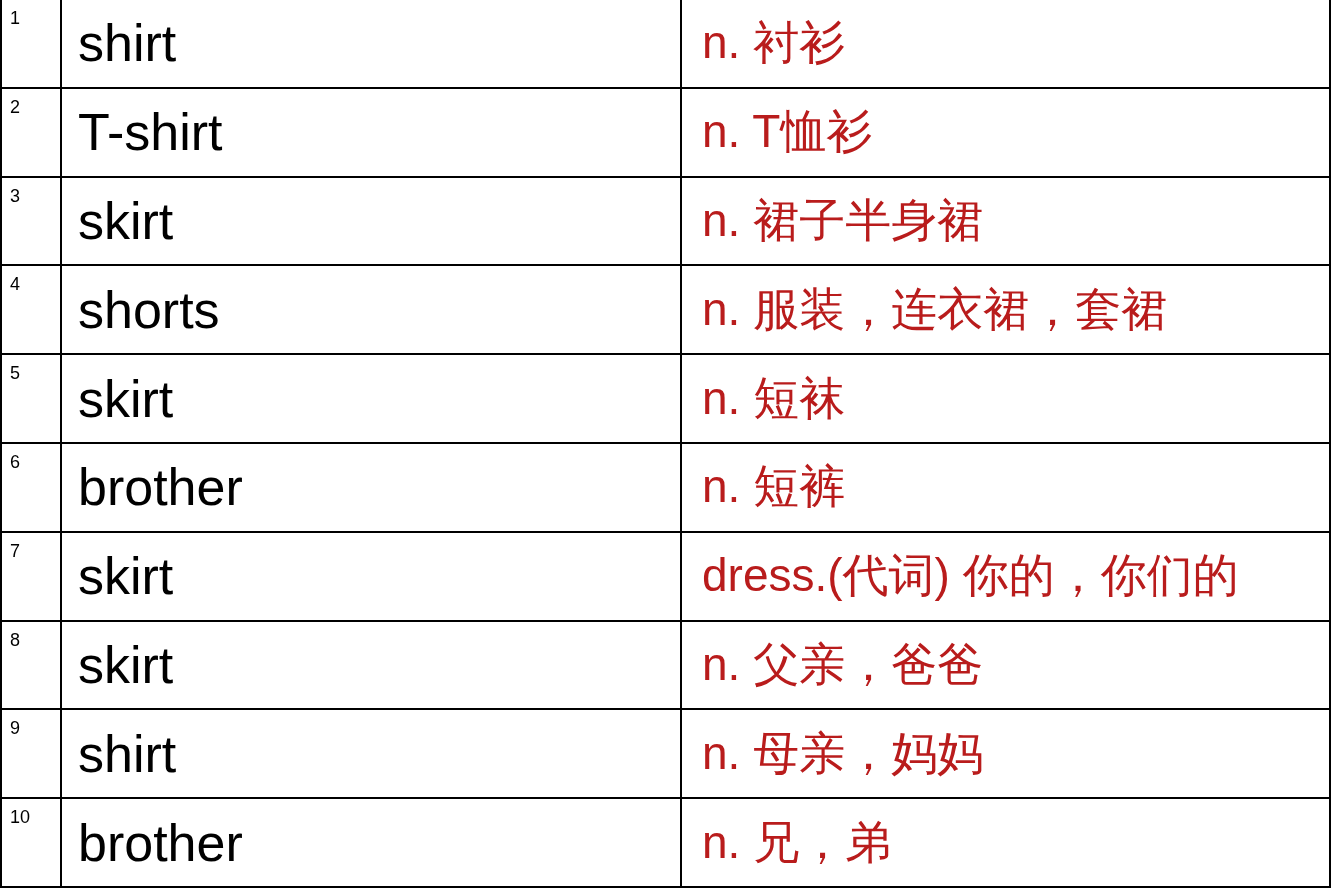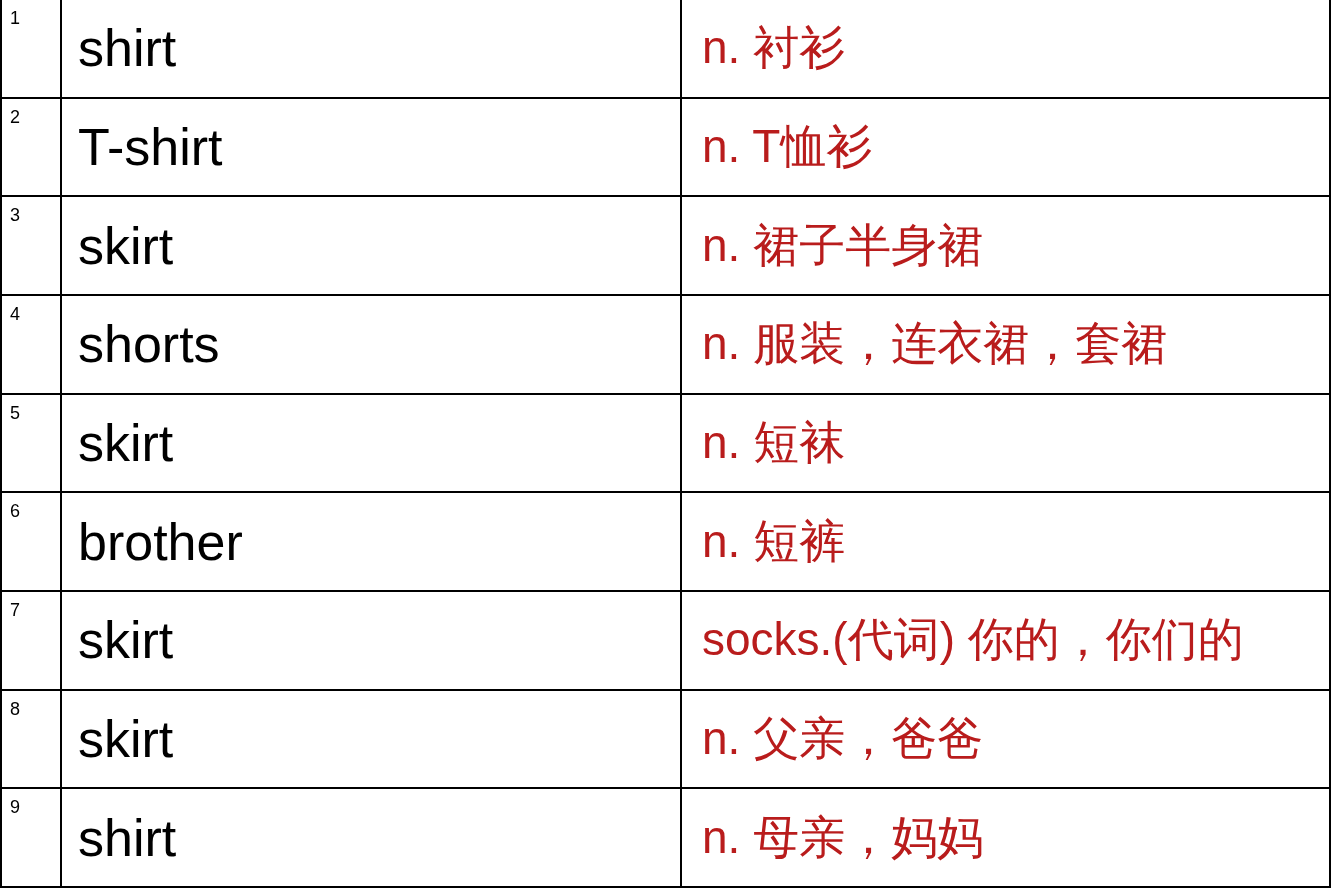--- a/index.html
+++ b/index.html
@@ -95,26 +95,31 @@
         <td class="def-cell">n. 短袜</td>
       </tr>
       <tr>
         <td class="num-cell"><span class="num-text">6</span></td>
         <td class="word-cell">brother</td>
         <td class="def-cell">n. 短裤</td>
       </tr>
       <tr>
         <td class="num-cell"><span class="num-text">7</span></td>
         <td class="word-cell">skirt</td>
-        <td class="def-cell">socks.(代词) 你的，你们的</td>
+        <td class="def-cell">dress.(代词) 你的，你们的</td>
       </tr>
       <tr>
         <td class="num-cell"><span class="num-text">8</span></td>
         <td class="word-cell">skirt</td>
         <td class="def-cell">n. 父亲，爸爸</td>
       </tr>
       <tr>
         <td class="num-cell"><span class="num-text">9</span></td>
         <td class="word-cell">shirt</td>
         <td class="def-cell">n. 母亲，妈妈</td>
       </tr>
+      <tr>
+        <td class="num-cell"><span class="num-text">10</span></td>
+        <td class="word-cell">brother</td>
+        <td class="def-cell">n. 兄，弟</td>
+      </tr>
     </tbody>
 </table>
 
 </body></html>

